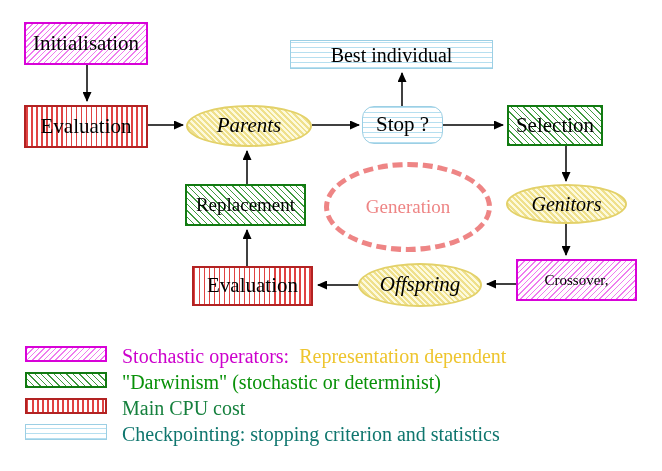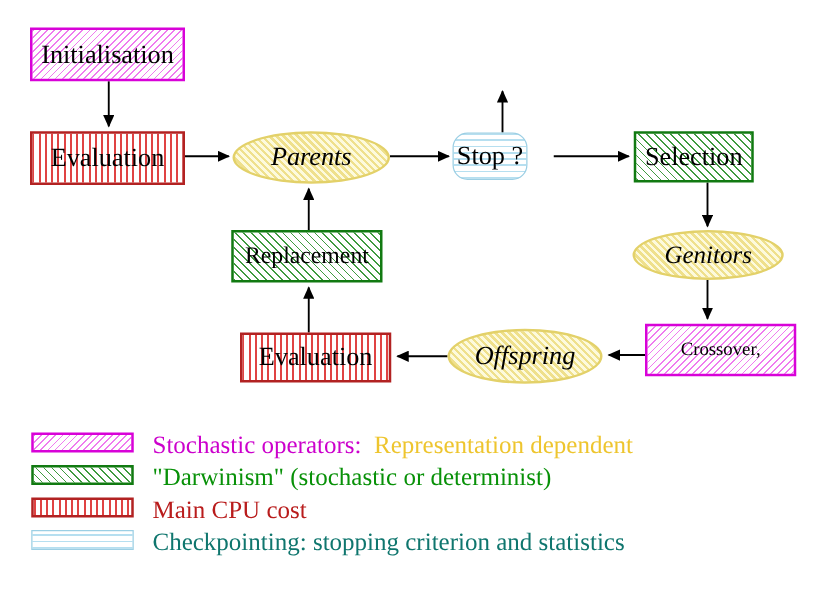--- a/index.html
+++ b/index.html
@@ -49,21 +49,21 @@
   }
 
   .ellipse { border-radius: 50%; font-style: italic; }
   .rounded { border-radius: 12px; }
 
   
   .n-init        { left: 24px;  top: 22px;  width: 124px; height: 43px; }
   .n-eval-top    { left: 24px;  top: 105px; width: 124px; height: 43px; }
   .n-parents     { left: 186px; top: 105px; width: 126px; height: 42px; }
   .n-best        { left: 290px; top: 40px;  width: 203px; height: 29px; font-size: 20px; }
-  .n-stop        { left: 362px; top: 106px; width: 60px;  height: 38px; }
+  .n-stop        { left: 362px; top: 106px; width: 81px;  height: 38px; }
   .n-selection   { left: 507px; top: 105px; width: 96px; height: 41px; }
   .n-genitors    { left: 506px; top: 184px; width: 121px; height: 40px; font-size: 20px; }
   .n-replacement { left: 185px; top: 184px; width: 121px; height: 42px; font-size: 19px; }
   .n-eval-bot    { left: 192px; top: 266px; width: 121px; height: 40px; }
   .n-offspring   { left: 358px; top: 263px; width: 124px; height: 44px; }
   .n-crossover   { left: 516px; top: 259px; width: 121px; height: 42px; font-size: 15px; line-height: 1.25; }
 
   .n-generation {
     left: 324px; top: 162px; width: 168px; height: 90px;
     border: 5px dashed #ee8585;
@@ -95,21 +95,21 @@
     white-space: nowrap;
   }
   .lr-1 .legend-swatch { top: 346px; } .lr-1 .legend-label { top: 345px; }
   .lr-2 .legend-swatch { top: 372px; } .lr-2 .legend-label { top: 371px; }
   .lr-3 .legend-swatch { top: 398px; } .lr-3 .legend-label { top: 397px; }
   .lr-4 .legend-swatch { top: 424px; } .lr-4 .legend-label { top: 423px; }
 
   .t-magenta { color: #cc00cc; }
   .t-gold    { color: #eec52e; margin-left: 10px; }
   .t-green   { color: #089108; }
-  .t-red     { color: #b91c1c; }
+  .t-red     { color: #15803d; }
   .t-cyan    { color: #0f766e; }
 </style>
 </head>
 <body>
 
 <div class="canvas">
 
   <svg class="arrows" width="662" height="471" viewBox="0 0 662 471">
     <defs>
       <marker id="ah" markerWidth="11" markerHeight="9" refX="9" refY="4.5" orient="auto" markerUnits="userSpaceOnUse">
@@ -136,33 +136,39 @@
   </div>
 
   <div class="node p-red n-eval-top">
     <span>Evaluation</span>
   </div>
 
   <div class="node p-yellow ellipse n-parents">
     <span>Parents</span>
   </div>
 
+  <div class="node p-cyan n-best">
+    <span>Best individual</span>
+  </div>
 
   <div class="node p-cyan rounded n-stop">
     <span>Stop ?</span>
   </div>
 
   <div class="node p-green n-selection">
     <span>Selection</span>
   </div>
 
   <div class="node p-yellow ellipse n-genitors">
     <span>Genitors</span>
   </div>
 
+  <div class="node n-generation">
+    <span>Generation</span>
+  </div>
 
   <div class="node p-green n-replacement">
     <span>Replacement</span>
   </div>
 
   <div class="node p-red n-eval-bot">
     <span>Evaluation</span>
   </div>
 
   <div class="node p-yellow ellipse n-offspring">

